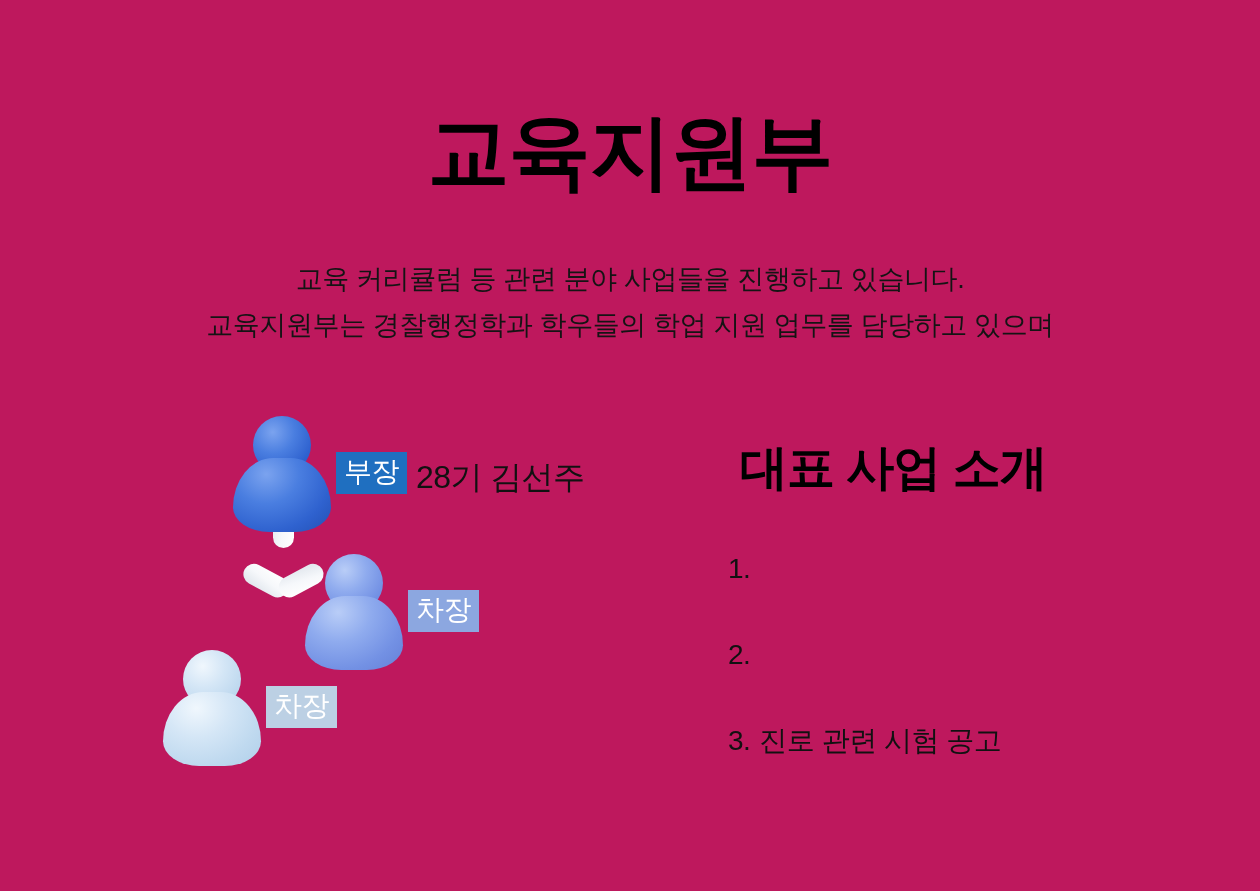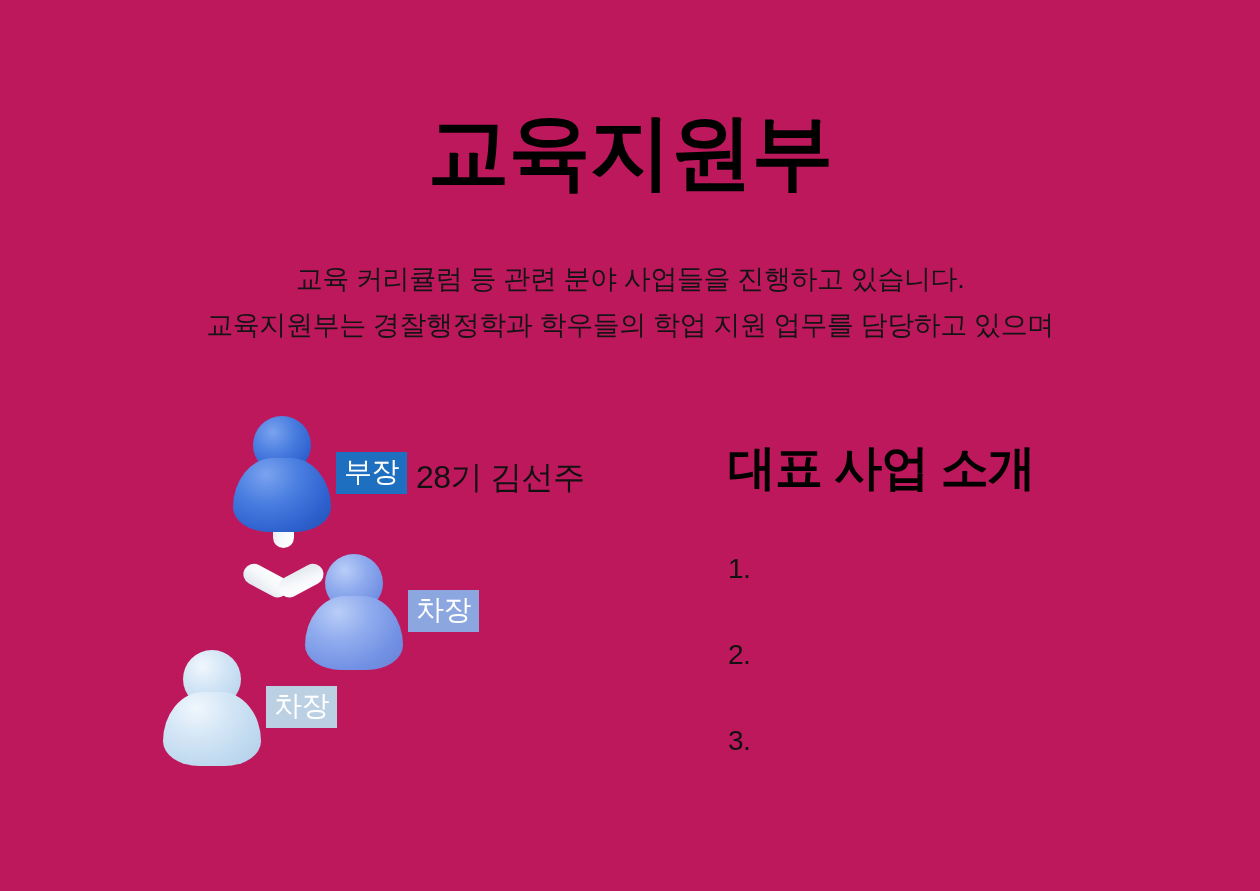--- a/index.html
+++ b/index.html
@@ -168,21 +168,21 @@
     left: 728px;
     top: 440px;
     width: 470px;
   }
   .projects-heading {
     font-size: 48px;
     line-height: 56px;
     font-weight: 900;
     color: #000000;
     letter-spacing: -1px;
-    margin: 0 0 56px 0;
+    margin: 0 0 56px 12px;
   }
   .project-item {
     display: flex;
     align-items: baseline;
     font-size: 28px;
     line-height: 34px;
     font-weight: 400;
     color: #111111;
     letter-spacing: -0.5px;
     margin-bottom: 52px;
@@ -252,16 +252,17 @@
     <div class="project-item">
       <span class="project-num">1.</span>
     </div>
 
     <div class="project-item">
       <span class="project-num">2.</span>
     </div>
 
     <div class="project-item">
       <span class="project-num">3.</span>
+      <span class="project-text">진로 관련 시험 공고</span>
     </div>
   </div>
 
 </div>
 
 </body></html>

